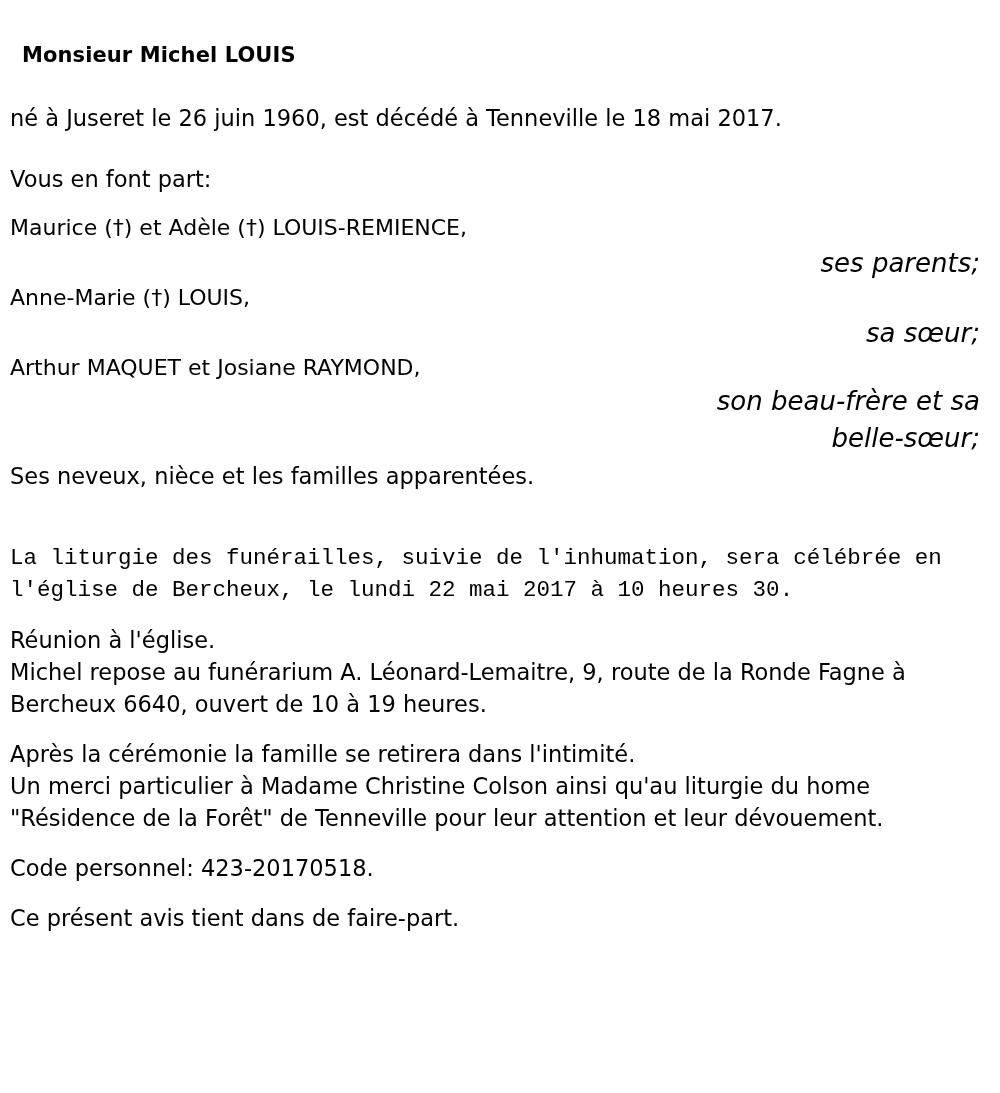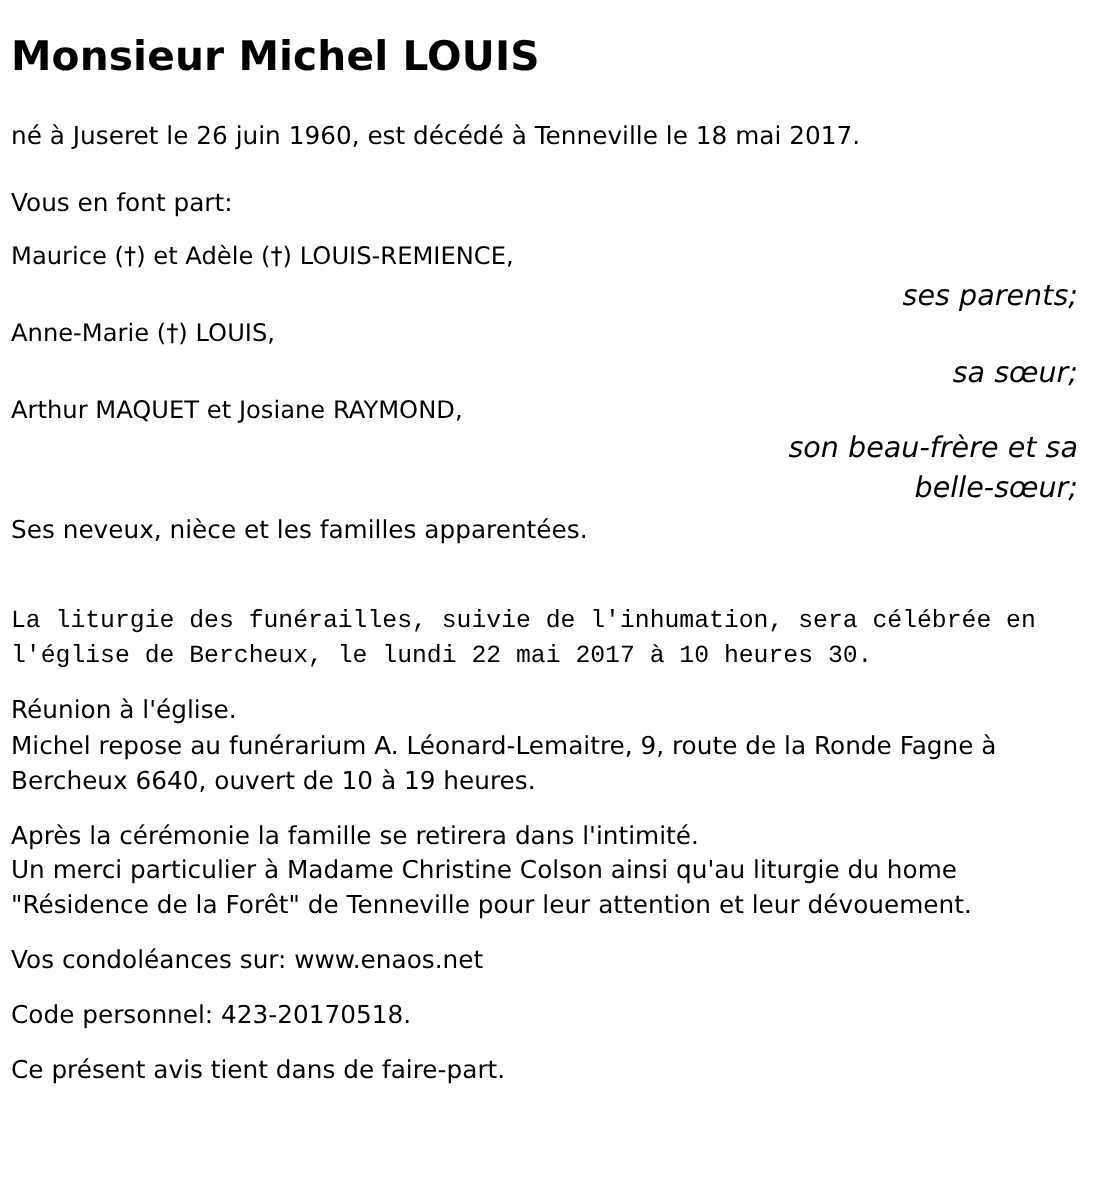--- a/index.html
+++ b/index.html
@@ -18,25 +18,25 @@
 
   .notice {
     position: relative;
     width: 1000px;
     height: 1093px;
     box-sizing: border-box;
     padding: 0 10px 0 10px;
   }
 
   .notice-title {
-    font-size: 37px;
+    font-size: 21px;
     font-weight: bold;
     letter-spacing: 0.1px;
     line-height: 1.1;
-    margin: 0;
+    margin: 12px;
     padding-top: 32px;
   }
 
   .para {
     font-size: 22.5px;
     line-height: 1.42;
     margin: 0;
     padding: 0;
   }
 
@@ -124,19 +124,18 @@
   <p class="para block-gap">La liturgie des funérailles, suivie de l'inhumation, sera célébrée en l'église de Bercheux, le lundi 22 mai 2017 à 10 heures 30.</p>
 
   <p class="para tail-line">Réunion à l'église.</p>
 
   <p class="para para-wrap">Michel repose au funérarium A. Léonard-Lemaitre, 9, route de la Ronde Fagne à Bercheux 6640, ouvert de 10 à 19 heures.</p>
 
   <p class="para tail-line">Après la cérémonie la famille se retirera dans l'intimité.</p>
 
   <p class="para para-wrap">Un merci particulier à Madame Christine Colson ainsi qu'au liturgie du home "Résidence de la Forêt" de Tenneville pour leur attention et leur dévouement.</p>
 
-  <p class="para tail-line">Vos condoléances sur: www.enaos.net</p>
 
   <p class="para tail-line">Code personnel: 423-20170518.</p>
 
   <p class="para tail-line">Ce présent avis tient dans de faire-part.</p>
 
 </div>
 
 </body></html>

